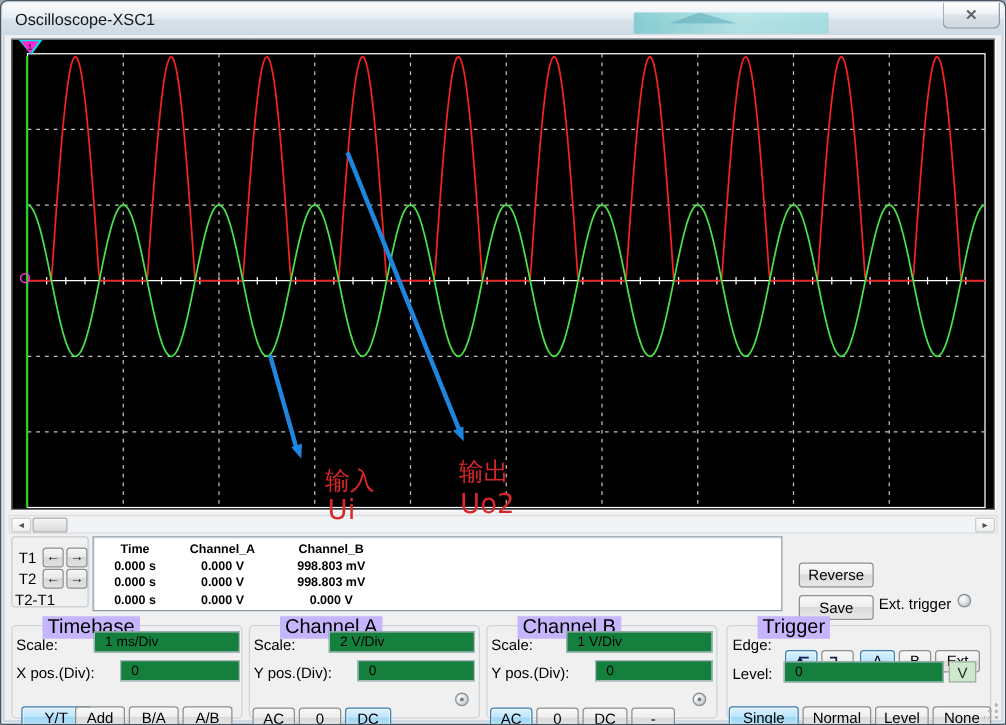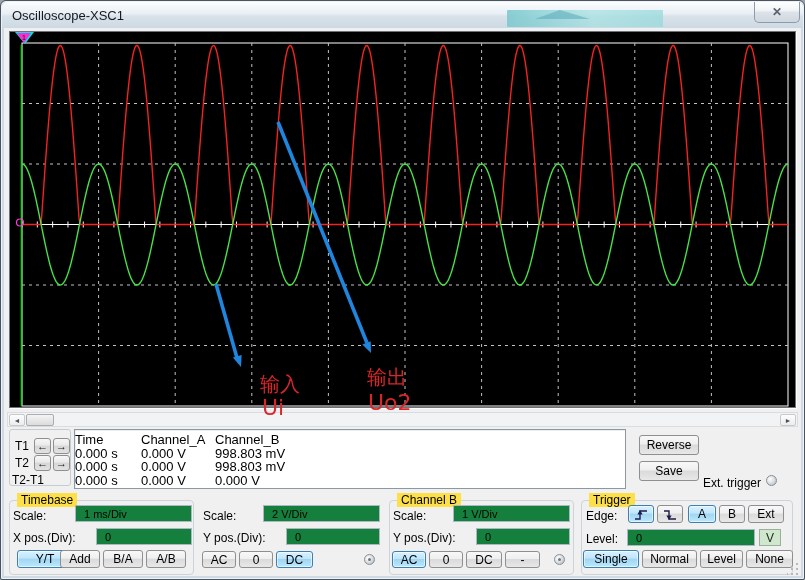--- a/index.html
+++ b/index.html
@@ -43,33 +43,33 @@
   .cursor-label{position:absolute;font-size:12px;color:#000;}
   .mini-btn{position:absolute;width:17px;height:16px;font-size:11px;font-weight:bold;color:#111;
     background:linear-gradient(#f7f7f7,#e9e9e9 45%,#d6d6d6 50%,#e2e2e2);
     border:1px solid #8e8f8f;border-radius:3px;display:flex;align-items:center;justify-content:center;}
 
   
   .readout{position:absolute;left:73px;top:428px;width:552px;height:60px;background:#fff;
     border:1px solid #8b99a5;box-shadow:inset 1px 1px 0 #e8eef2;}
   .readout-grid{position:absolute;left:0;top:3px;display:grid;
     grid-template-columns:66px 74px 100px;}
-  .readout-grid div{font-size:13px;line-height:13.5px;color:#000;text-align:left;white-space:nowrap;}
+  .readout-grid div{font-size:10px;line-height:13.5px;color:#000;text-align:center;white-space:nowrap;font-weight:bold;}
 
   .push-btn{position:absolute;font-size:12px;color:#000;
     background:linear-gradient(#f8f8f8,#efefef 45%,#dadada 50%,#e8e8e8);
     border:1px solid #8e8f8f;border-radius:3px;
-    display:flex;align-items:center;justify-content:center;}
+    display:flex;align-items:center;justify-content:center;margin-top:15px;}
   .push-btn.active{background:linear-gradient(#dbf1fd,#bee6fd 45%,#a0d5f2 50%,#bde8fa);
     border-color:#3c7fb1;box-shadow:inset 0 0 0 1px rgba(255,255,255,.55);}
   .label{position:absolute;font-size:12px;color:#000;white-space:nowrap;}
   .field{position:absolute;background:#15803d;border:1px solid #abb8c3;font-size:11px;color:#000;
     display:flex;align-items:center;padding-left:8px;}
   .groupbox{position:absolute;border:1px solid #ccd4d9;border-radius:4px;height:75px;top:499px;}
-  .gb-title{position:absolute;top:-8px;left:7px;background:#fde047;padding:0 4px;font-size:12px;color:#000;}
+  .gb-title{position:absolute;top:-8px;left:24px;background:#c4b5fd;padding:0 4px;font-size:16px;color:#000;}
   .led{position:absolute;width:11px;height:11px;border-radius:50%;
     border:1px solid #878f96;background:radial-gradient(circle at 35% 35%,#fff,#d6dadd 55%,#a9afb5);}
   .led.dot:after{content:"";position:absolute;left:3px;top:3px;width:3px;height:3px;border-radius:50%;background:#707880;}
   .unit-box{position:absolute;background:#cfe8cd;border:1px solid #9cae9c;font-size:12px;color:#1c291c;
     display:flex;align-items:center;justify-content:center;}
   .grip{position:absolute;right:4px;bottom:4px;width:13px;height:13px;
     background:
       radial-gradient(circle at 10px 2px,#b6babf 1.3px,transparent 1.5px),
       radial-gradient(circle at 10px 7px,#b6babf 1.3px,transparent 1.5px),
       radial-gradient(circle at 5px 7px,#b6babf 1.3px,transparent 1.5px),
@@ -210,20 +210,23 @@
   </div>
   <span class="label" style="left:12px;top:508px;">Scale:</span>
   <div class="field" style="left:74px;top:504px;width:117px;height:17px;">1 ms/Div</div>
   <span class="label" style="left:12px;top:530px;">X pos.(Div):</span>
   <div class="field" style="left:95px;top:527px;width:96px;height:17px;">0</div>
   <div class="push-btn active" style="left:16px;top:549px;width:56px;height:18px;">Y/T</div>
   <div class="push-btn" style="left:59px;top:549px;width:40px;height:18px;">Add</div>
   <div class="push-btn" style="left:102px;top:549px;width:40px;height:18px;">B/A</div>
   <div class="push-btn" style="left:145px;top:549px;width:40px;height:18px;">A/B</div>
 
+  <div class="groupbox" style="left:198px;width:185px;">
+    <span class="gb-title">Channel A</span>
+  </div>
   <span class="label" style="left:202px;top:508px;">Scale:</span>
   <div class="field" style="left:262px;top:504px;width:117px;height:17px;">2  V/Div</div>
   <span class="label" style="left:202px;top:530px;">Y pos.(Div):</span>
   <div class="field" style="left:285px;top:527px;width:94px;height:17px;">0</div>
   <div class="push-btn" style="left:201px;top:550px;width:34px;height:17px;">AC</div>
   <div class="push-btn" style="left:238px;top:550px;width:34px;height:17px;">0</div>
   <div class="push-btn active" style="left:275px;top:550px;width:37px;height:17px;">DC</div>
   <div class="led dot" style="left:363px;top:553px;"></div>
 
   <div class="groupbox" style="left:388px;width:185px;">

